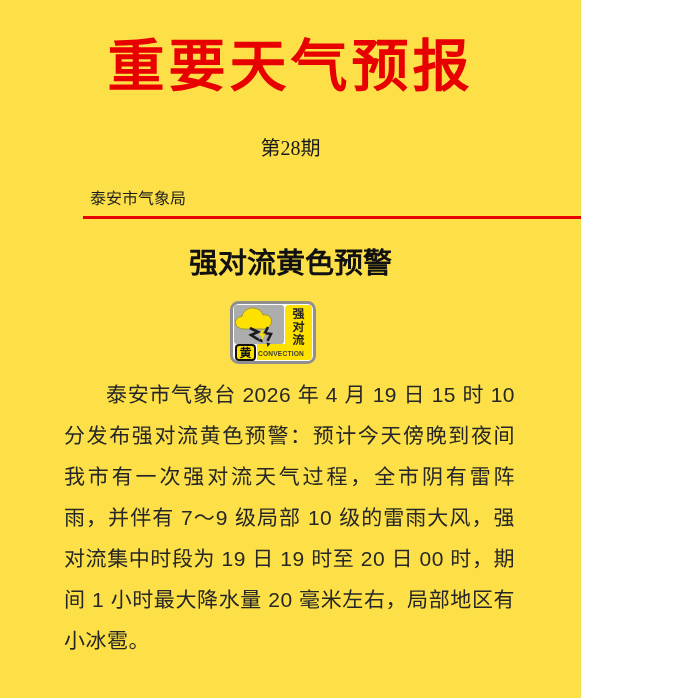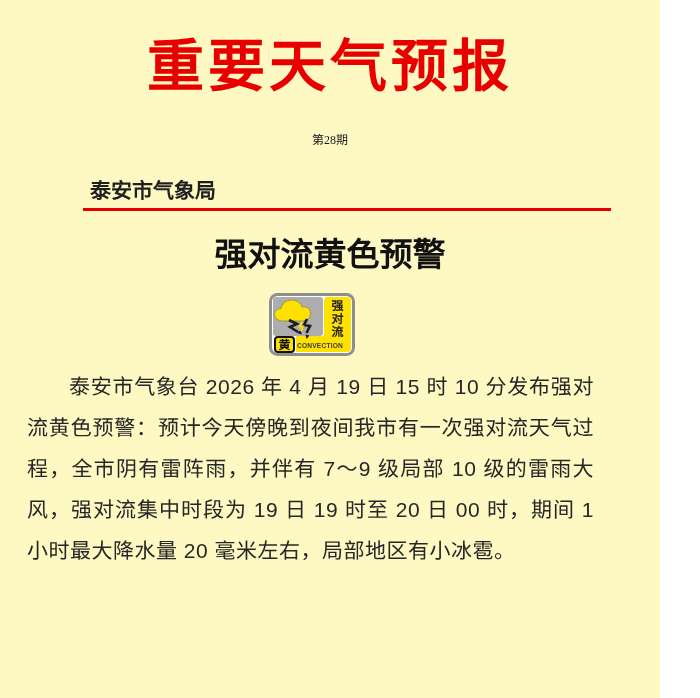--- a/index.html
+++ b/index.html
@@ -1,80 +1,79 @@
 <!DOCTYPE html>
 <html lang="zh-CN"><head>
 <meta charset="utf-8">
 <style>
   html, body { margin: 0; padding: 0; background: #ffffff; }
   .page {
     position: relative;
-    width: 660px;
+    width: 581px;
     height: 698px;
-    background: #fef9c3;
+    background: #fde047;
     overflow: hidden;
     font-family: "Liberation Sans", sans-serif;
     color: #262626;
   }
   .doc-title {
     margin: 36px 0 0 0;
     text-align: center;
     font-family: "Liberation Serif", serif;
     font-weight: bold;
     font-size: 57px;
     line-height: 62px;
     letter-spacing: 4px;
     color: #e80000;
   }
   .issue-number {
-    margin-top: 32px;
+    margin-top: 40px;
     text-align: center;
     font-family: "Liberation Serif", serif;
-    font-size: 12px;
+    font-size: 20px;
     line-height: 20px;
     color: #1a1a1a;
   }
   .meta-row {
     margin: 30px 90px 0 90px;
     display: flex;
     justify-content: space-between;
     align-items: baseline;
     font-family: "Liberation Serif", serif;
-    font-size: 21px;
+    font-size: 16px;
     line-height: 22px;
     color: #1f1f1f;
-    font-weight: bold;
   }
   .red-rule {
     margin: 6px 0 0 83px;
     width: 528px;
     height: 3px;
     background: #e60000;
   }
   .warning-heading {
     margin-top: 28px;
     text-align: center;
     font-family: "Liberation Serif", serif;
     font-weight: 600;
-    font-size: 33px;
+    font-size: 29px;
     line-height: 32px;
     color: #111111;
   }
   .icon-row {
     margin-top: 22px;
     display: flex;
     justify-content: center;
   }
   .warning-icon-svg {
     display: block;
     position: relative;
     left: -18px;
   }
   .body-text {
-    margin: 10px 66px 0 27px;
+    margin: 10px 66px 0 64px;
     font-size: 21px;
     line-height: 41px;
     text-align: justify;
     letter-spacing: 0.5px;
     color: #262626;
   }
   .body-text p {
     margin: 0;
     text-indent: 2em;
   }

